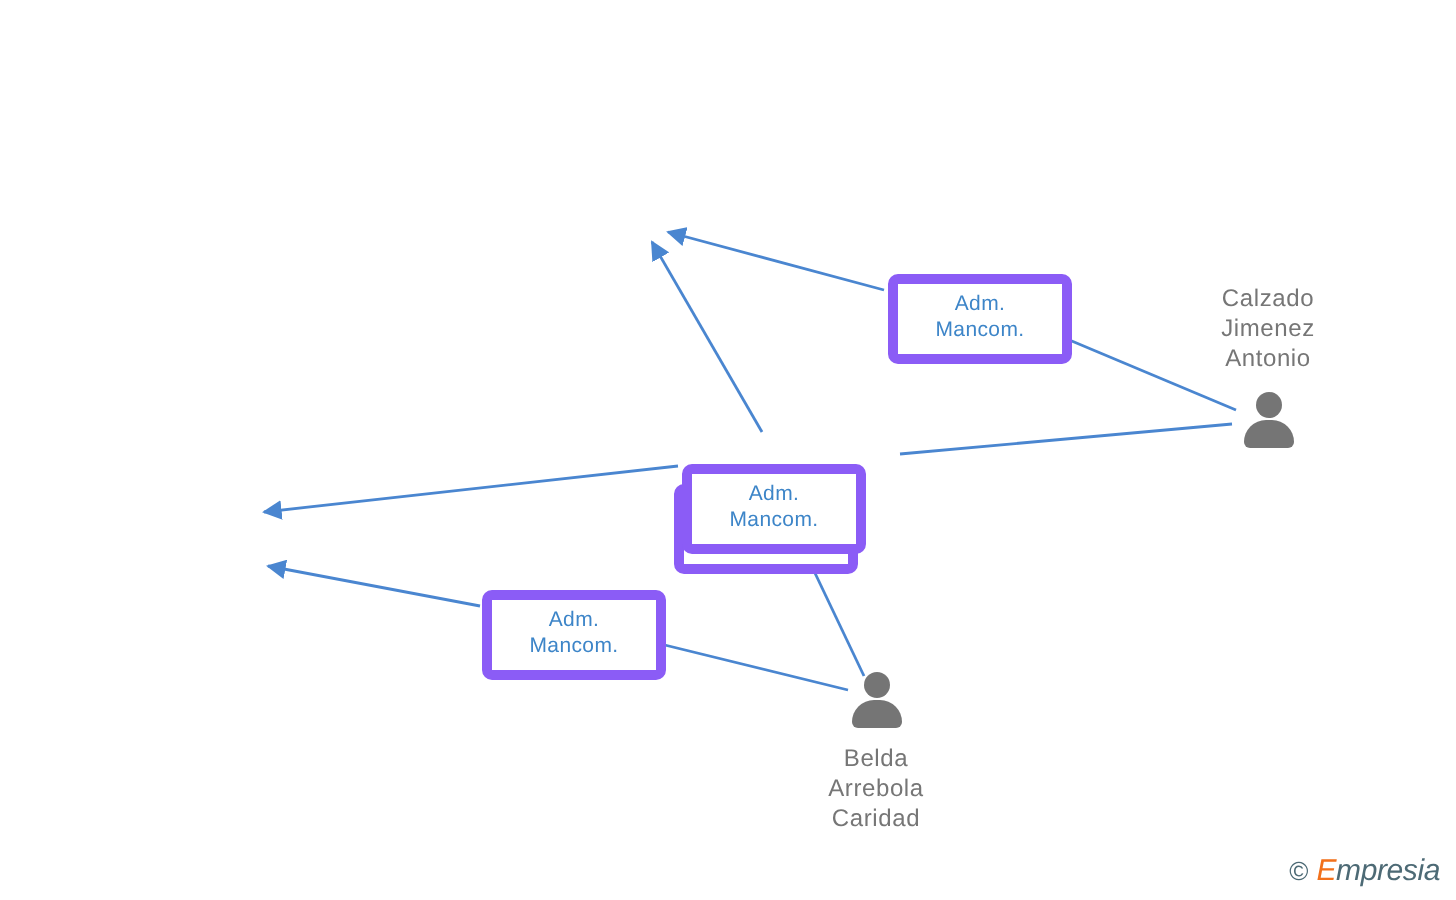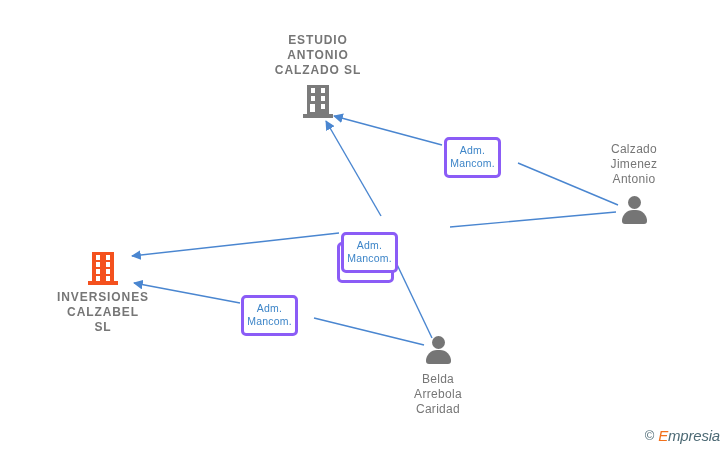--- a/index.html
+++ b/index.html
@@ -115,24 +115,24 @@
     width: 25px;
     height: 14px;
     background: currentColor;
     border-radius: 11px 11px 3px 3px;
   }
 
   
   .edge-label {
     position: absolute;
     box-sizing: border-box;
-    width: 57px;
+    width: 92px;
     padding: 4px 0 5px 0;
     background: #ffffff;
-    border: 3px solid #8b5cf6;
+    border: 5px solid #8b5cf6;
     border-radius: 5px;
     color: #3d85c8;
     font-size: 10.5px;
     line-height: 13px;
     text-align: center;
     letter-spacing: 0.2px;
     white-space: pre-line;
   }
 
   
@@ -190,57 +190,21 @@
 
   <div class="edge-label" style="left:341px; top:232px;">Adm.
 Mancom.</div>
 
   <div class="edge-label" style="left:444px; top:137px;">Adm.
 Mancom.</div>
 
   <div class="edge-label" style="left:241px; top:295px;">Adm.
 Mancom.</div>
 
-  <div class="node label-top" style="left:318px; top:33px;">
-    <div class="node-label company">ESTUDIO
-ANTONIO
-CALZADO SL</div>
-    <div class="node-icon">
-      <div class="bld" style="color:#7b7b7b;">
-        <div class="body"></div>
-        <div class="base"></div>
-        <div class="win" style="left:10px; top:5px;"></div>
-        <div class="win" style="left:20px; top:5px;"></div>
-        <div class="win" style="left:10px; top:13px;"></div>
-        <div class="win" style="left:20px; top:13px;"></div>
-        <div class="win" style="left:20px; top:21px;"></div>
-        <div class="door" style="left:9px; top:21px;"></div>
-      </div>
-    </div>
-  </div>
-
-  <div class="node label-bottom" style="left:103px; top:250px;">
-    <div class="node-icon">
-      <div class="bld" style="color:#f4511e;">
-        <div class="body"></div>
-        <div class="base"></div>
-        <div class="win" style="left:10px; top:5px;"></div>
-        <div class="win" style="left:20px; top:5px;"></div>
-        <div class="win" style="left:10px; top:12px;"></div>
-        <div class="win" style="left:20px; top:12px;"></div>
-        <div class="win" style="left:10px; top:19px;"></div>
-        <div class="win" style="left:20px; top:19px;"></div>
-        <div class="win" style="left:10px; top:26px;"></div>
-        <div class="win" style="left:20px; top:26px;"></div>
-      </div>
-    </div>
-    <div class="node-label company">INVERSIONES
-CALZABEL
-SL</div>
-  </div>
+
 
   <div class="node label-top" style="left:634px; top:142px;">
     <div class="node-label person">Calzado
 Jimenez
 Antonio</div>
     <div class="node-icon">
       <div class="person-ico">
         <div class="head"></div>
         <div class="body"></div>
       </div>

